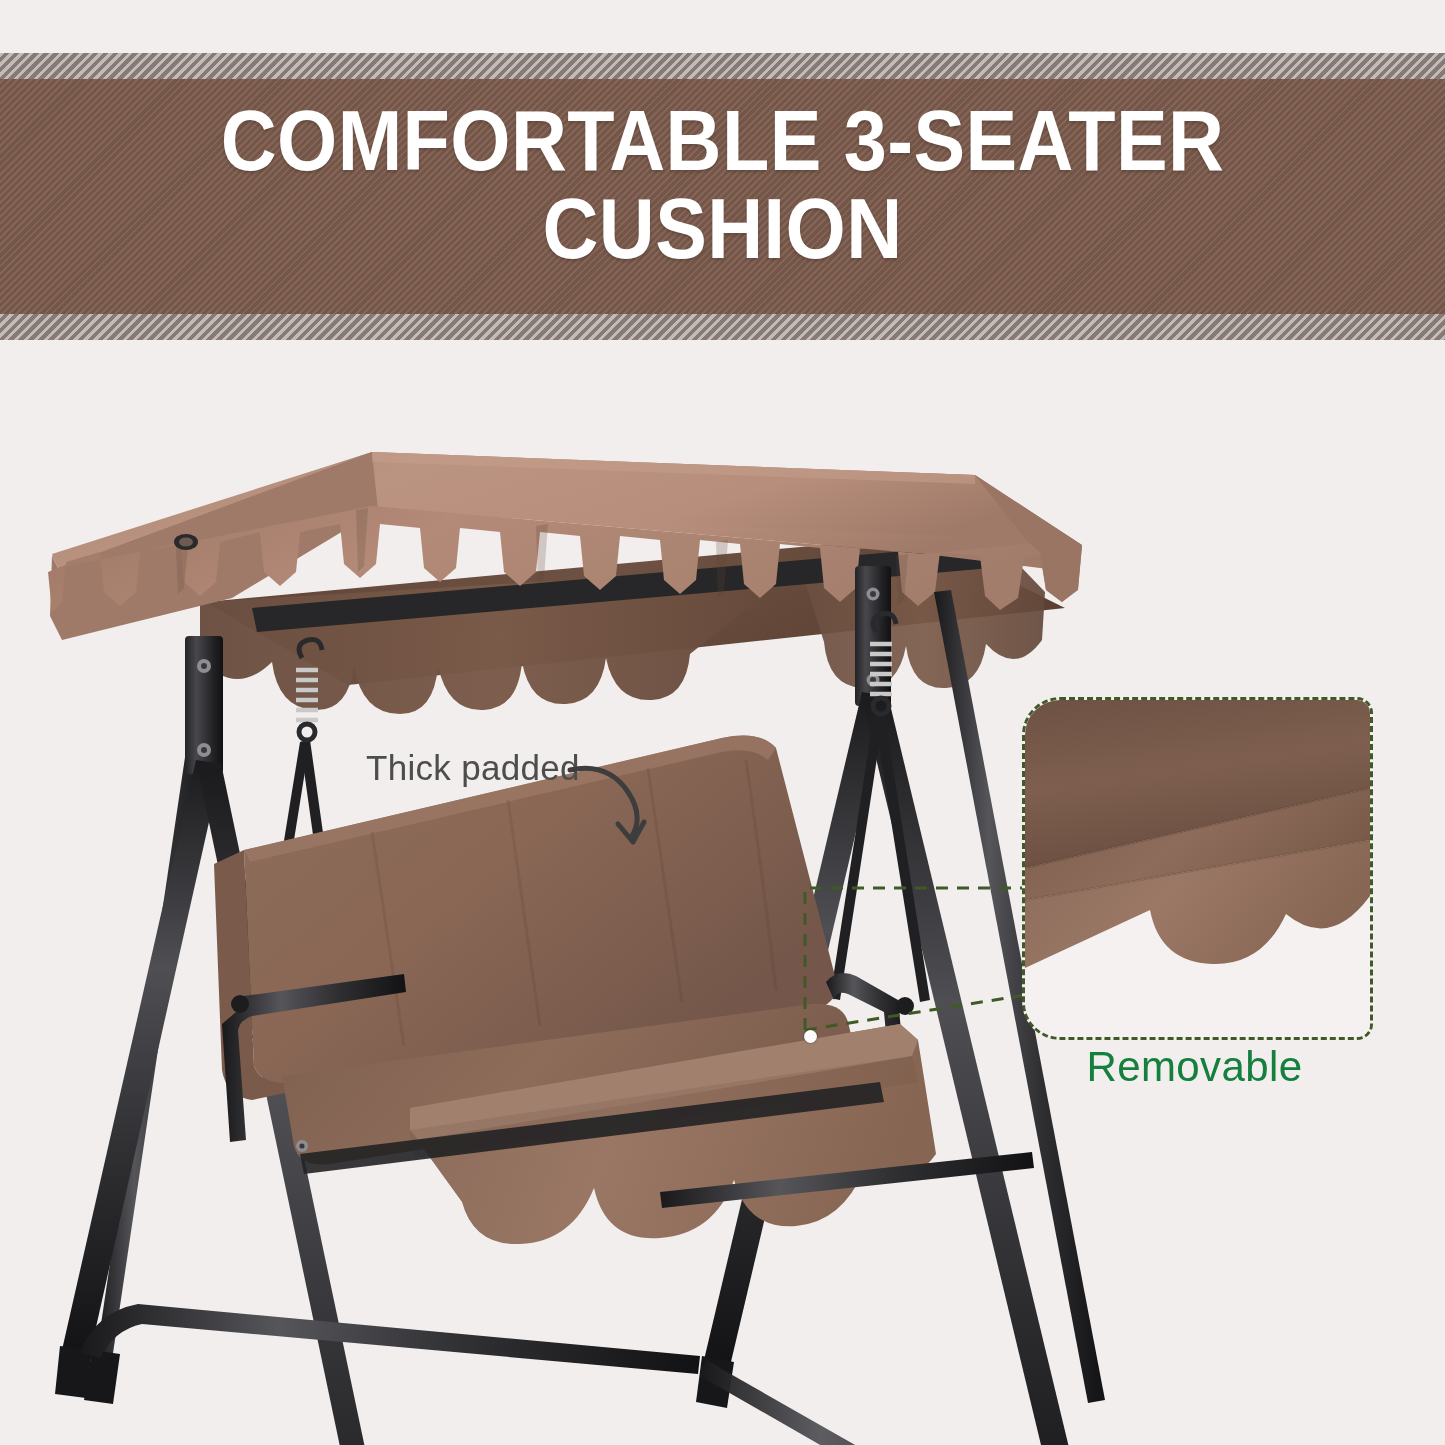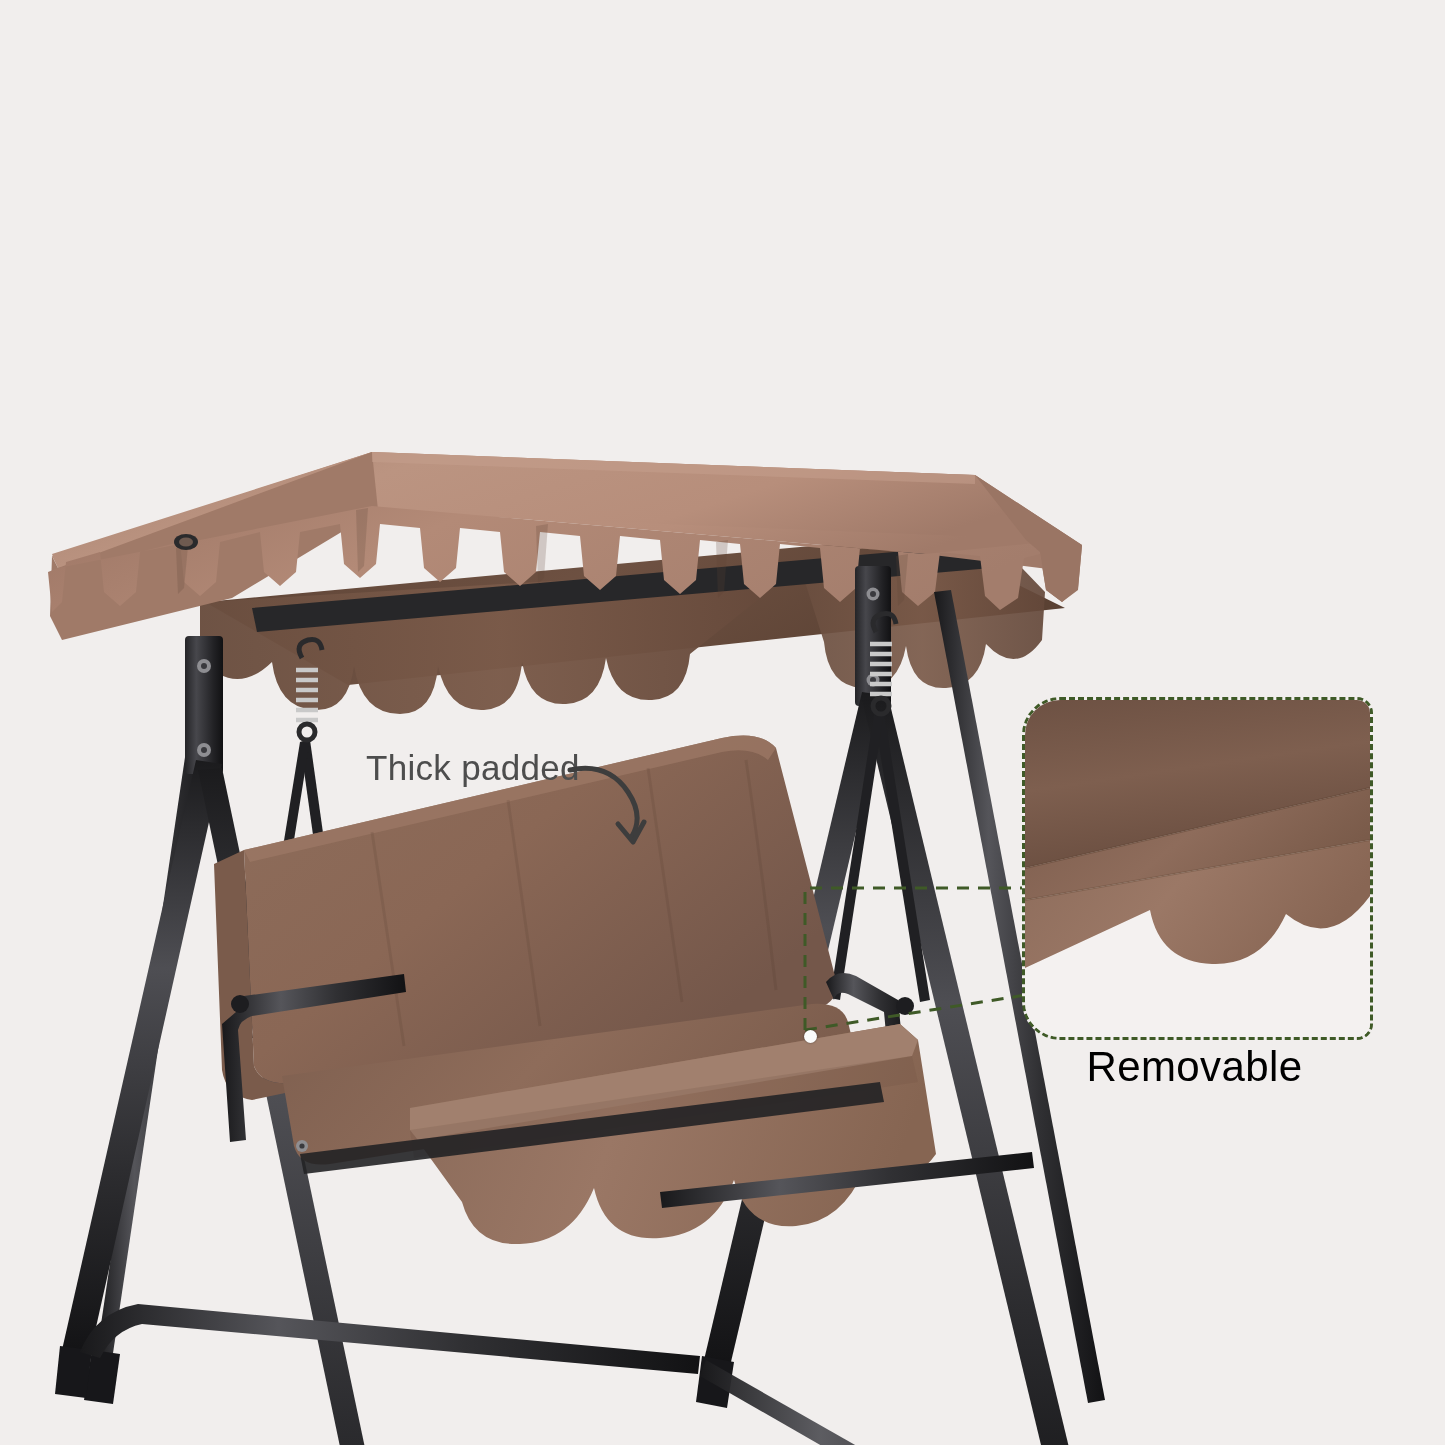--- a/index.html
+++ b/index.html
@@ -71,37 +71,44 @@
     border:3px dashed #3f5a27;
     border-radius:38px 16px 16px 38px;
     overflow:hidden;
     background:#f1eeed;
     z-index:5;
   }
   .inset svg{display:block;width:100%;height:100%;}
   .inset-label{
     position:absolute;left:1022px;top:1043px;width:345px;
     text-align:center;
-    font-size:42px;color:#000000;letter-spacing:.4px;
+    font-size:42px;color:#15803d;letter-spacing:.4px;
     font-family:"Liberation Sans",sans-serif;
     z-index:6;
   }
   .connector{position:absolute;left:795px;top:880px;width:250px;height:185px;z-index:4;}
   .dot{
     position:absolute;left:804px;top:1030px;width:13px;height:13px;
     border-radius:50%;background:#fbfbfb;
     box-shadow:0 0 2px rgba(0,0,0,.5);
     z-index:7;
   }
 </style>
 </head>
 <body>
 
 <div id="stage">
 
+  <div class="banner">
+    <div class="twill"></div>
+    <div class="edge top"></div>
+    <div class="edge bot"></div>
+    <div class="banner-title">COMFORTABLE 3-SEATER
+CUSHION</div>
+  </div>
 
   <div class="scene">
     <svg viewBox="0 0 1445 1105" xmlns="http://www.w3.org/2000/svg">
       <defs>
         <linearGradient id="gCanopyTop" x1="0" y1="0" x2="1" y2="0.35">
           <stop offset="0" stop-color="#a8816f"></stop>
           <stop offset="0.35" stop-color="#bb9481"></stop>
           <stop offset="0.72" stop-color="#b78e7b"></stop>
           <stop offset="1" stop-color="#a07a69"></stop>
         </linearGradient>

